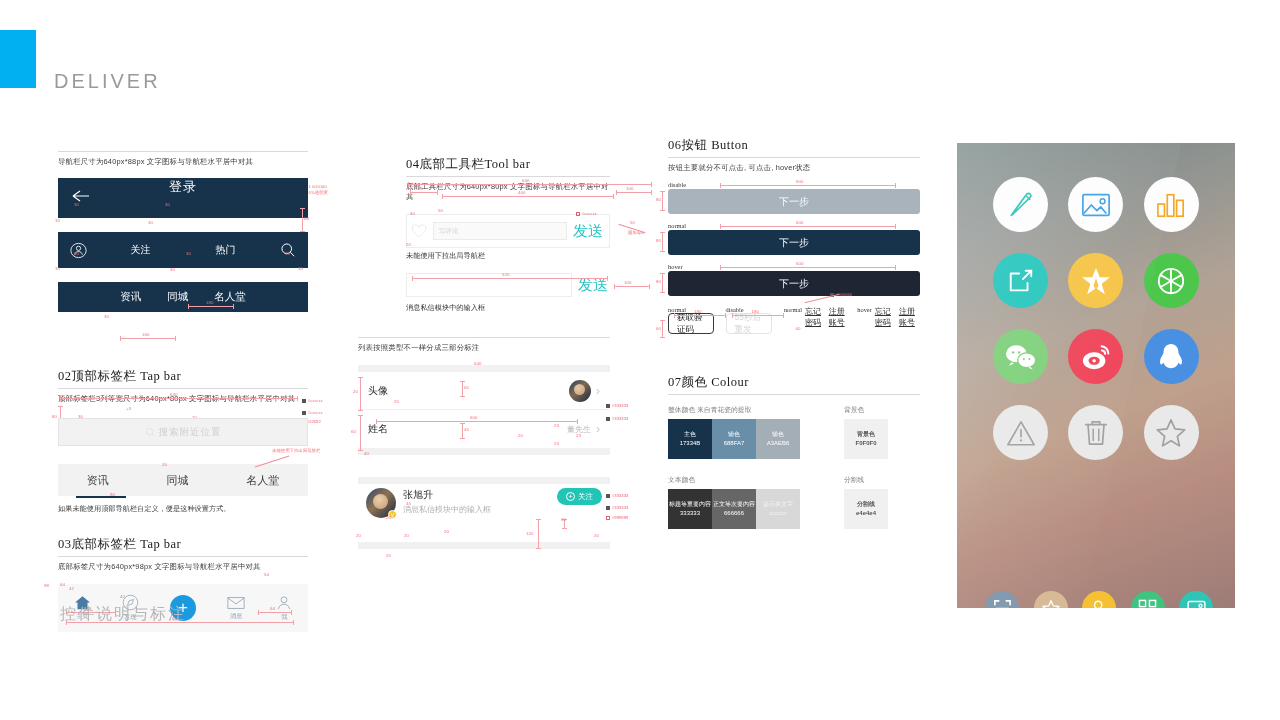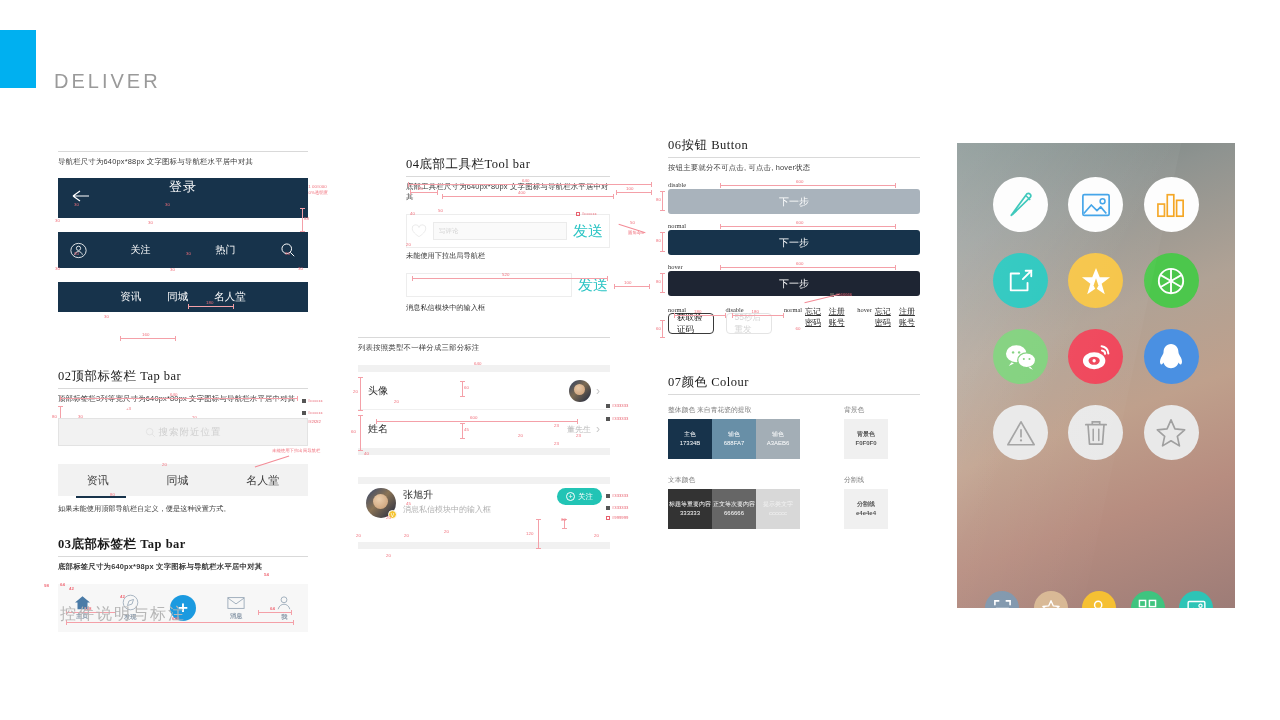--- a/index.html
+++ b/index.html
@@ -277,21 +277,21 @@
       <div class="t">名人堂</div>
       <div class="underline"></div>
     </div>
     <div class="ann" style="left:104px; top:94px;">20</div>
     <div class="ann" style="left:52px; top:124px;">80</div>
     <div class="lead" style="left:196px; top:93px; width:36px; transform:rotate(-18deg);"></div>
     <div class="ann" style="left:214px; top:80px;">未能使用下拉出局导航栏</div>
     <div class="note">如果未能使用顶部导航栏自定义，便是这种设置方式。</div>
   </div>
 
-  <div style="margin-top:22px; position:relative;font-weight:bold;">
+  <div style="margin-top:22px; position:relative;">
     <div class="sec-title">03底部标签栏  Tap bar</div>
     <div class="sec-rule"></div>
     <div class="sec-desc">底部标签尺寸为640px*98px  文字图标与导航栏水平居中对其</div>
 
     <div class="btmbar">
       <div class="btmitem">
         <svg width="17" height="15" viewBox="0 0 20 18">
             <path d="M10 1.5L19 9h-3v8H4V9H1z" fill="#4a7ba7"></path>
           </svg>
         <span>主页</span>

